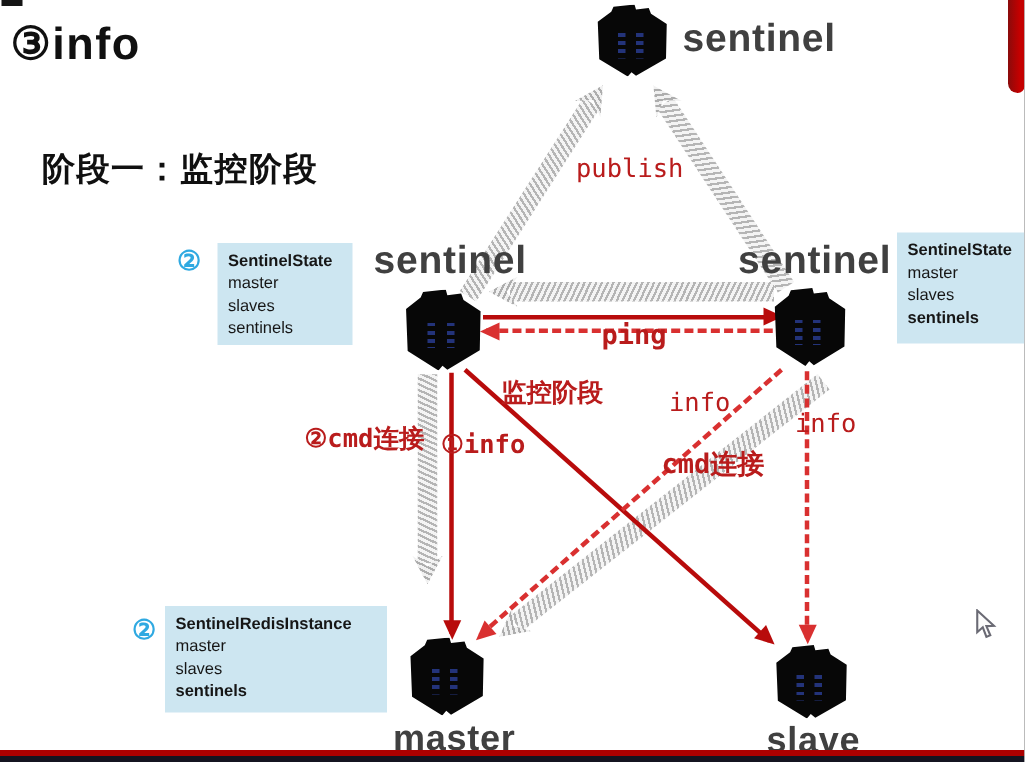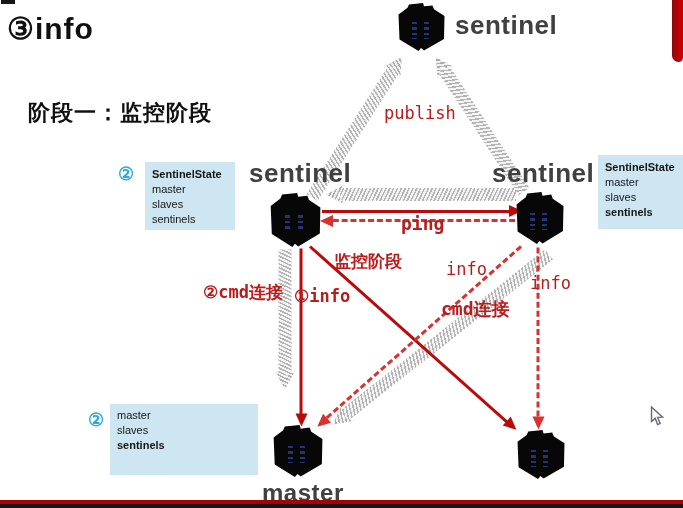--- a/index.html
+++ b/index.html
@@ -140,20 +140,21 @@
       <div class="body"></div>
     </div>
   <div class="cube" style="left:515px; top:430px; width:51px; height:49px;">
       <div class="body"></div>
     </div>
 
   <div class="abs node-label" style="left:455px; top:10px; font-size:26px;">sentinel</div>
   <div class="abs node-label" style="left:249px; top:158px; font-size:26px;">sentinel</div>
   <div class="abs node-label" style="left:492px; top:158px; font-size:26px;">sentinel</div>
   <div class="abs node-label" style="left:262px; top:479px;">master</div>
+  <div class="abs node-label" style="left:511px; top:480px;">slave</div>
 
   <div class="abs edge-label" style="left:384px; top:103px;">publish</div>
   <div class="abs edge-label strong" style="left:401px; top:201px; font-size:18px;margin-top:12px;">ping</div>
   <div class="abs edge-label strong" style="left:334px; top:250px;">监控阶段</div>
   <div class="abs edge-label strong" style="left:294px; top:286px;">①info</div>
   <div class="abs edge-label strong" style="left:203px; top:281px;">②cmd连接</div>
   <div class="abs edge-label" style="left:446px; top:259px;">info</div>
   <div class="abs edge-label" style="left:530px; top:273px;">info</div>
   <div class="abs edge-label strong" style="left:441px; top:297px; font-size:18px;">cmd连接</div>
 
@@ -167,20 +168,21 @@
 
   <div class="callout" style="left:598px; top:155px; width:85px; height:74px;">
     <div class="co-title">SentinelState</div>
     <div class="co-line">master</div>
     <div class="co-line">slaves</div>
     <div class="co-line bold">sentinels</div>
   </div>
 
   <div class="badge" style="left:88px; top:409px;">②</div>
   <div class="callout" style="left:110px; top:404px; width:148px; height:71px;">
+    <div class="co-title">SentinelRedisInstance</div>
     <div class="co-line">master</div>
     <div class="co-line">slaves</div>
     <div class="co-line bold">sentinels</div>
   </div>
 
   <div class="corner-tab"></div>
   <div class="corner-artifact"></div>
   <div class="bottom-bar-red"></div>
   <div class="bottom-bar-dark"></div>
 

